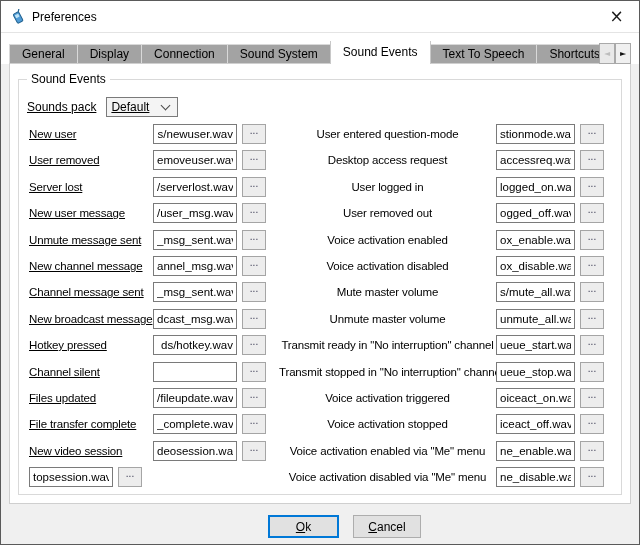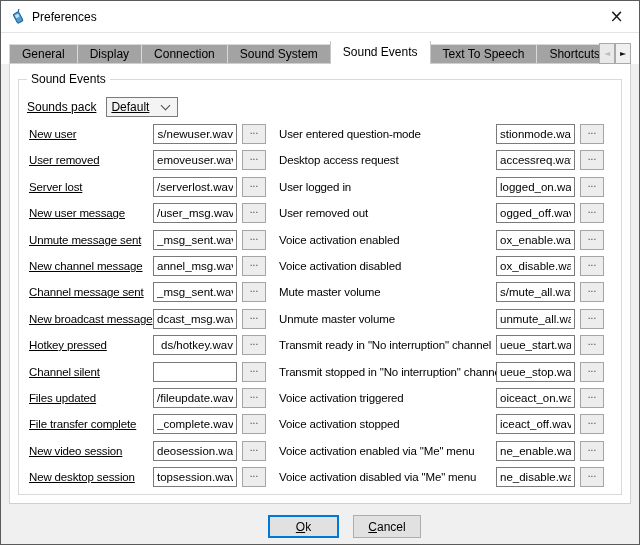--- a/index.html
+++ b/index.html
@@ -69,21 +69,21 @@
   }
   
   .col{position:absolute;top:44px;}
   .col-left{left:10px;}
   .col-right{left:260px;}
   .ev-row{display:flex;align-items:center;height:20px;margin-bottom:6.4px;}
   .ev-label{
     font-size:11.5px;letter-spacing:-0.15px;white-space:nowrap;overflow:hidden;flex:0 0 auto;
   }
   .col-left .ev-label{width:124px;text-decoration:underline;}
-  .col-right .ev-label{width:217px;}
+  .col-right .ev-label{width:217px;text-align:center;}
   .ev-input{
     box-sizing:border-box;height:20px;border:1px solid #7a7a7a;background:#fff;
     font-family:"Liberation Sans",sans-serif;font-size:11.5px;text-align:right;padding:0 3px;
   }
   .col-left .ev-input{width:84px;}
   .col-right .ev-input{width:79px;}
   .browse-btn{
     box-sizing:border-box;width:24px;height:20px;margin-left:5px;border:1px solid #a5a5a5;
     background:#ededed;color:#3a3a52;font-size:10px;line-height:8px;padding:0 0 6px 0;cursor:pointer;
   }
@@ -202,21 +202,20 @@
             <span class="ev-label">File transfer complete</span>
             <input class="ev-input" value="_complete.wav" style="">
             <button class="browse-btn">...</button>
           </div>
           <div class="ev-row">
             <span class="ev-label">New video session</span>
             <input class="ev-input" value="deosession.wav" style="">
             <button class="browse-btn">...</button>
           </div>
           <div class="ev-row">
-            <span class="ev-label">New desktop session</span>
             <input class="ev-input" value="topsession.wav" style="">
             <button class="browse-btn">...</button>
           </div>
         </div>
       <div class="col col-right">
           <div class="ev-row">
             <span class="ev-label">User entered question-mode</span>
             <input class="ev-input" value="stionmode.wav" style="">
             <button class="browse-btn">...</button>
           </div>

